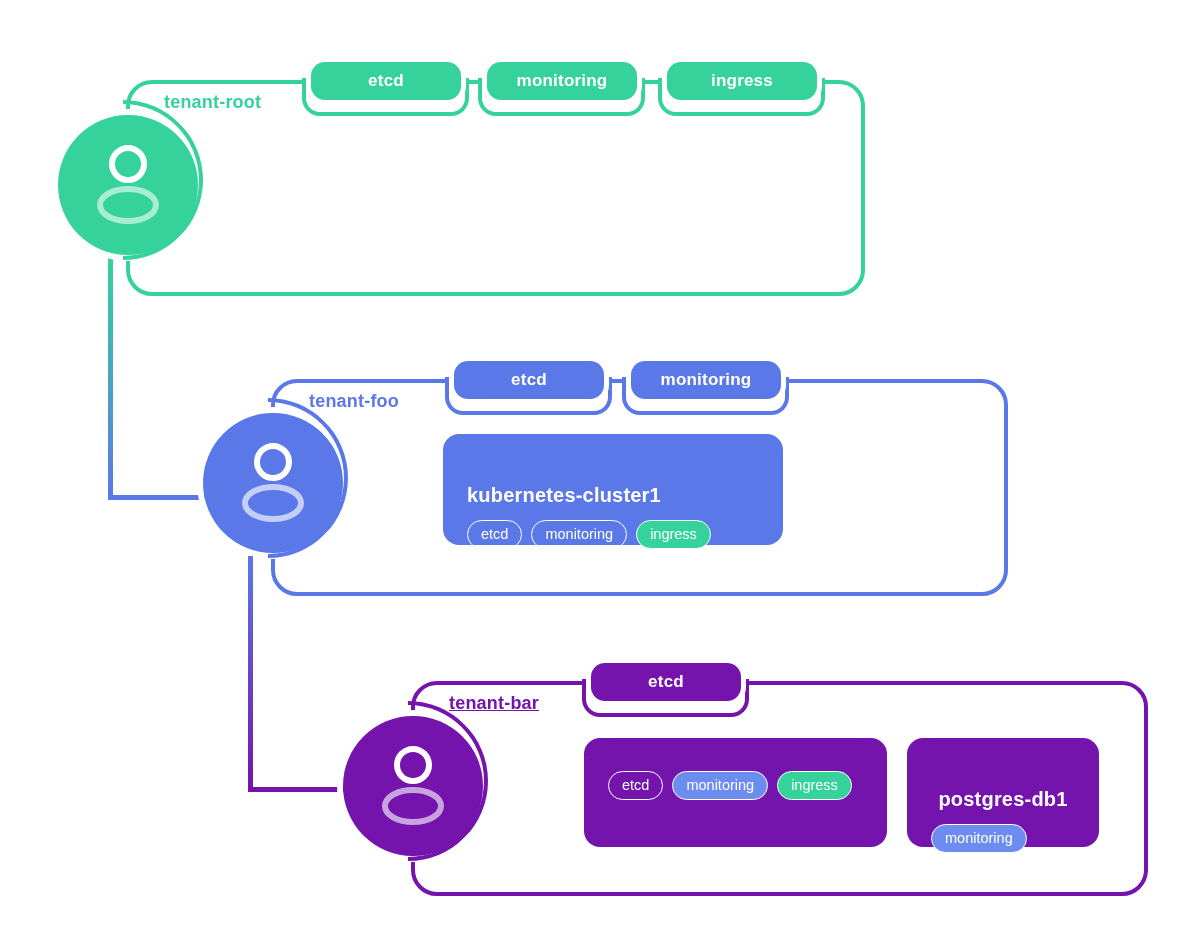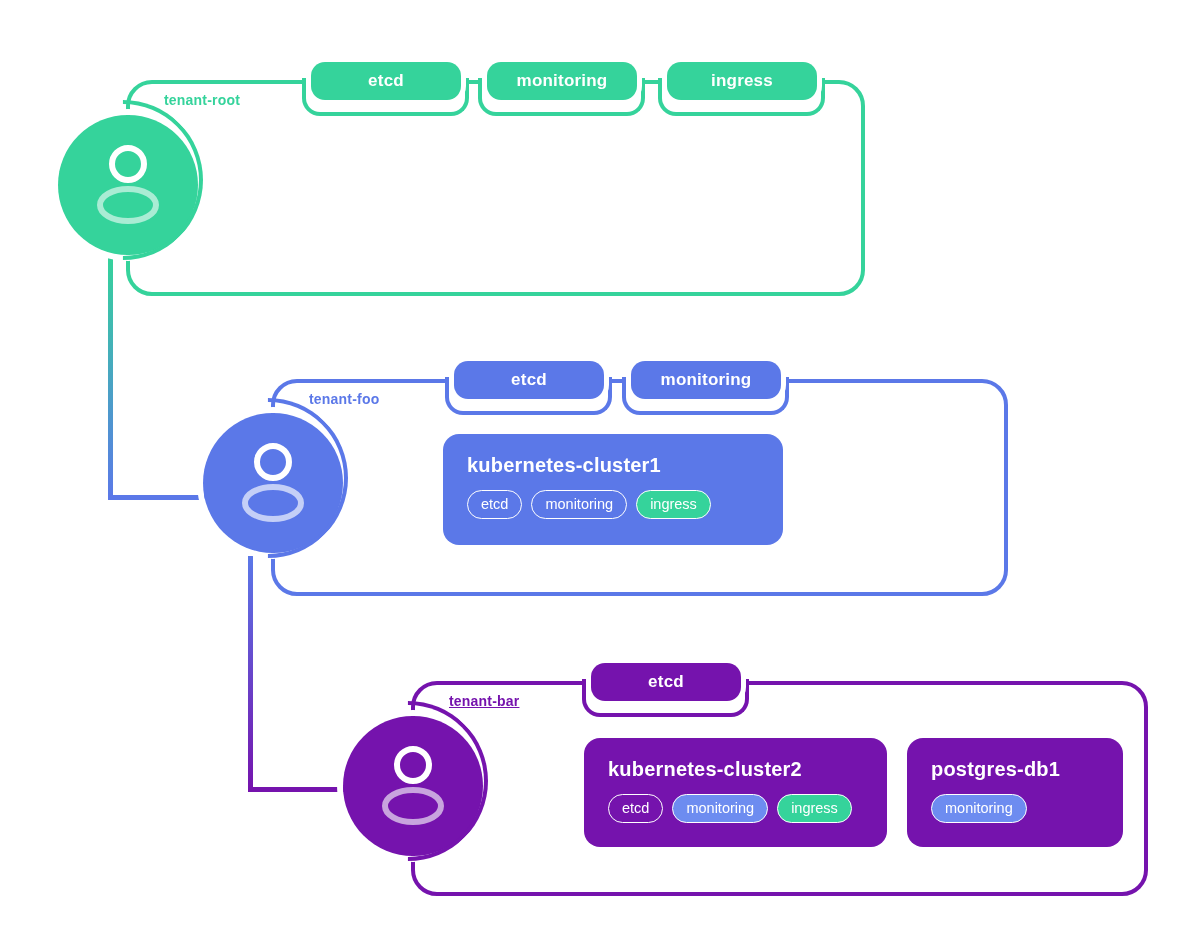--- a/index.html
+++ b/index.html
@@ -20,21 +20,21 @@
   .conn-h1{left:108px;top:495px;width:97px;height:4.5px;background:var(--blue);}
   .conn-v2{left:248px;top:556px;width:4.5px;height:235px;background:linear-gradient(to bottom,var(--blue),var(--purple));}
   .conn-h2{left:248px;top:787px;width:99px;height:4.5px;background:var(--purple);}
 
   
   .tenant{position:absolute;border:4.5px solid;border-radius:26px;background:transparent;z-index:1;}
   .t-root{left:126px;top:80px;width:731px;height:208px;border-color:var(--green);}
   .t-foo{left:271px;top:379px;width:729px;height:209px;border-color:var(--blue);}
   .t-bar{left:411px;top:681px;width:729px;height:207px;border-color:var(--purple);}
 
-  .tenant-label{position:absolute;top:8px;left:34px;font-size:14px;font-weight:bold;letter-spacing:.2px;}
+  .tenant-label{position:absolute;top:8px;left:34px;font-size:18px;font-weight:bold;letter-spacing:.2px;}
   .t-root .tenant-label{color:var(--green);}
   .t-foo .tenant-label{color:var(--blue);}
   .t-bar .tenant-label{color:var(--purple);text-decoration:underline;}
 
   
   .pocket{position:absolute;top:-6.5px;width:159px;height:34px;background:#fff;
           border:4.5px solid;border-top:none;border-radius:0 0 18px 18px;}
   .tab{position:absolute;top:-22.5px;width:150px;height:38px;border-radius:14px;
        display:flex;align-items:center;justify-content:center;
        box-shadow:0 0 0 5px #fff;}
@@ -55,22 +55,22 @@
   .av-root .arc{border-top-color:var(--green);border-right-color:var(--green);}
   .av-foo  .arc{border-top-color:var(--blue);border-right-color:var(--blue);}
   .av-bar  .arc{border-top-color:var(--purple);border-right-color:var(--purple);}
 
   
   .card{position:absolute;border-radius:16px;color:#fff;padding:20px 24px;box-sizing:border-box;}
   .card-blue{background:var(--blue);}
   .card-purple{background:var(--purple);}
   .c-cluster1{left:168px;top:51px;width:340px;height:111px;}
   .c-cluster2{left:169px;top:53px;width:303px;height:109px;}
-  .c-postgres{left:492px;top:53px;width:216px;height:109px;}
-  .card-title{font-size:20px;font-weight:bold;letter-spacing:.2px;}
+  .c-postgres{left:492px;top:53px;width:192px;height:109px;text-align:center;}
+  .card-title{font-size:20px;font-weight:bold;letter-spacing:.2px;margin-top:30px;}
   .pills{display:flex;gap:9px;margin-top:13px;}
   .pill{font-size:14.5px;line-height:1.45;padding:3px 13px;border-radius:15px;
         border:1.5px solid #fff;color:#fff;white-space:nowrap;}
   .pill-outline{background:transparent;}
   .pill-blue{background:var(--pill-blue);}
   .pill-green{background:var(--green);}
 </style>
 </head>
 <body>
 
@@ -125,21 +125,20 @@
 
   <div class="tenant t-bar">
     <span class="tenant-label">tenant-bar</span>
 
     <div class="pocket" style="left:167px"></div>
     <div class="tab" style="left:176px">
       <span class="tab-label">etcd</span>
     </div>
 
     <div class="card card-purple c-cluster2">
-      <div class="card-title">kubernetes-cluster2</div>
       <div class="pills">
         <span class="pill pill-outline">etcd</span>
         <span class="pill pill-blue">monitoring</span>
         <span class="pill pill-green">ingress</span>
       </div>
     </div>
 
     <div class="card card-purple c-postgres">
       <div class="card-title">postgres-db1</div>
       <div class="pills">

